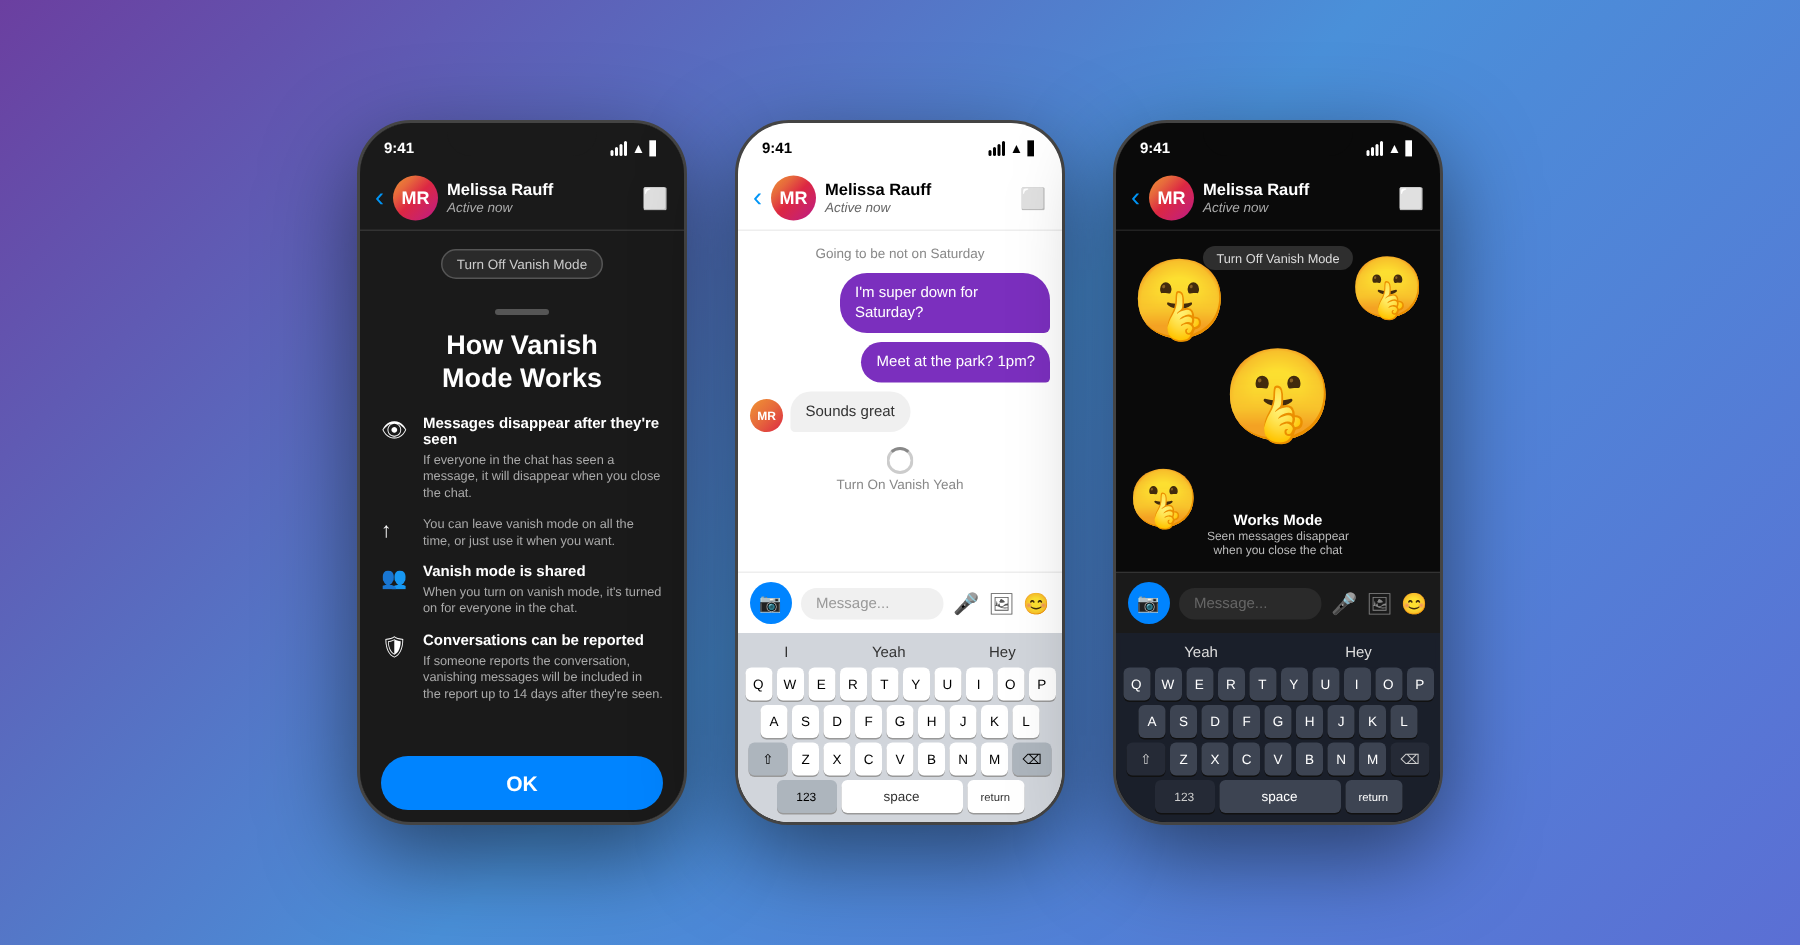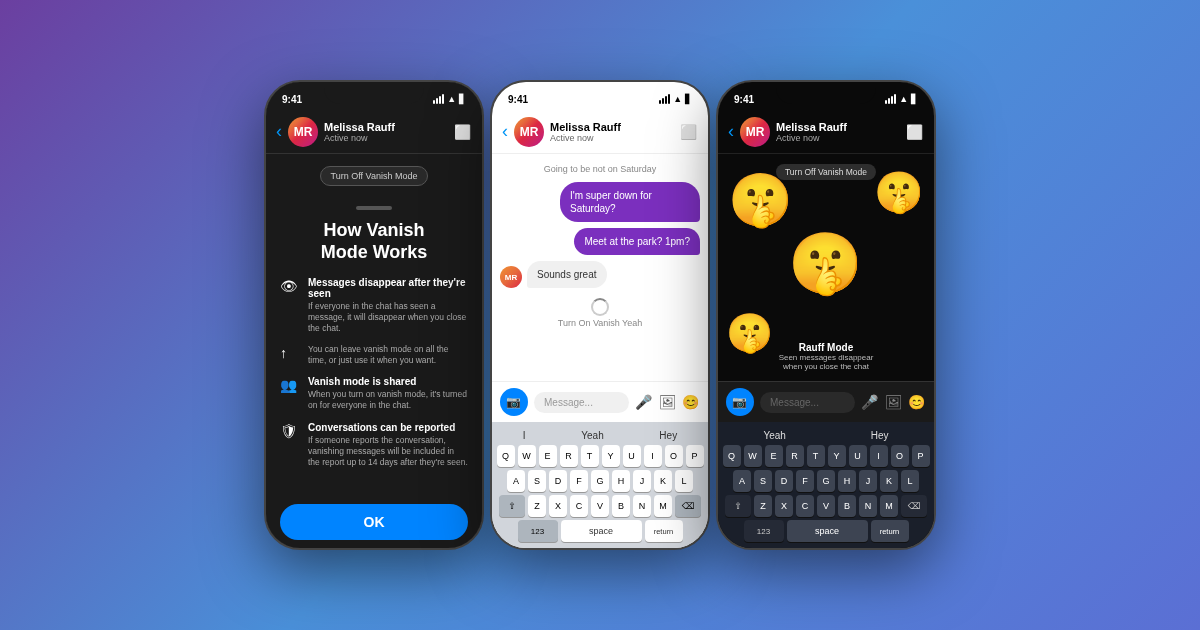--- a/index.html
+++ b/index.html
@@ -11,21 +11,21 @@
       display: flex;
       align-items: center;
       justify-content: center;
       font-family: -apple-system, BlinkMacSystemFont, 'Segoe UI', sans-serif;
     }
 
     .phones-container {
       display: flex;
       align-items: center;
       justify-content: flex-end;
-      gap: 6px;
+      gap: 32px;
       padding: 20px;
     }
 
     
     .phone {
       width: 220px;
       height: 470px;
       background: #1a1a1a;
       border-radius: 36px;
       border: 2px solid #444;
@@ -128,20 +128,21 @@
 
     .header-name {
       font-size: 11px;
       font-weight: 700;
       color: white;
     }
 
     .header-status {
       font-size: 9px;
       color: #aaa;
+      font-style: italic;
     }
 
     .video-icon {
       color: white;
       font-size: 14px;
     }
 
     
     .phone-content {
       flex: 1;
@@ -777,21 +778,21 @@
     <div class="phone-content">
       <div class="emojis-area">
         <div class="turn-off-badge-3">Turn Off Vanish Mode</div>
 
         <div class="emoji-large" style="top:20px; left:10px;">🤫</div>
         <div class="emoji-large" style="top:18px; right:10px; font-size:40px;">🤫</div>
         <div class="emoji-large" style="top:80px; left:50%; transform:translateX(-50%); font-size:60px;">🤫</div>
         <div class="emoji-large" style="top:160px; left:8px; font-size:38px;">🤫</div>
 
         <div style="position:absolute; bottom:10px; left:50%; transform:translateX(-50%); text-align:center; z-index:5;">
-          <div class="vanish-mode-badge-title">Rauff Mode</div>
+          <div class="vanish-mode-badge-title">Works Mode</div>
           <div class="vanish-mode-badge-sub">Seen messages disappear when you close the chat</div>
         </div>
       </div>
       <div class="message-input-area">
         <div class="camera-btn">📷</div>
         <div class="msg-input-field">Message...</div>
         <span class="input-icon-btn">🎤</span>
         <span class="input-icon-btn">🖼</span>
         <span class="input-icon-btn">😊</span>
       </div>

